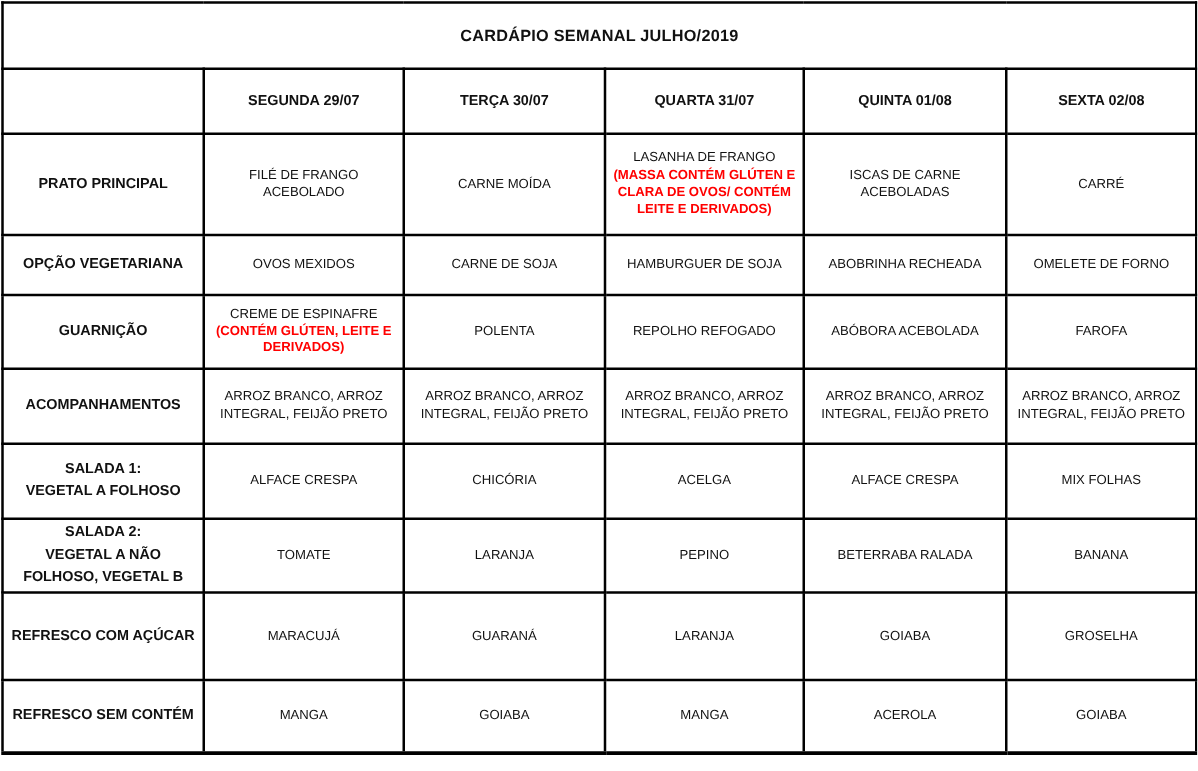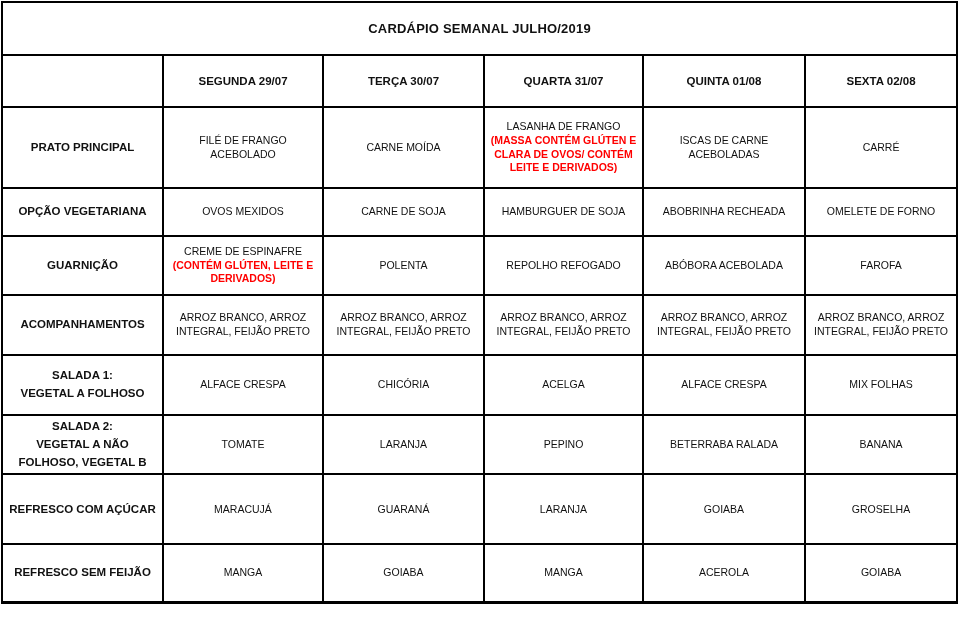--- a/index.html
+++ b/index.html
@@ -228,21 +228,21 @@
             <div>LARANJA</div>
           </td>
           <td>
             <div>GOIABA</div>
           </td>
           <td>
             <div>GROSELHA</div>
           </td>
         </tr>
         <tr>
-          <th class="row-label">REFRESCO SEM FEIJÃO</th>
+          <th class="row-label">REFRESCO SEM CONTÉM</th>
           <td>
             <div>MANGA</div>
           </td>
           <td>
             <div>GOIABA</div>
           </td>
           <td>
             <div>MANGA</div>
           </td>
           <td>

